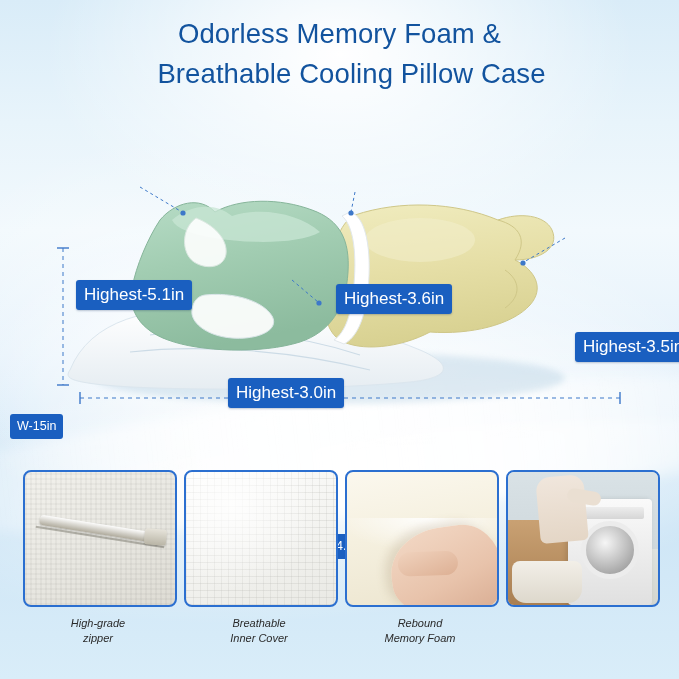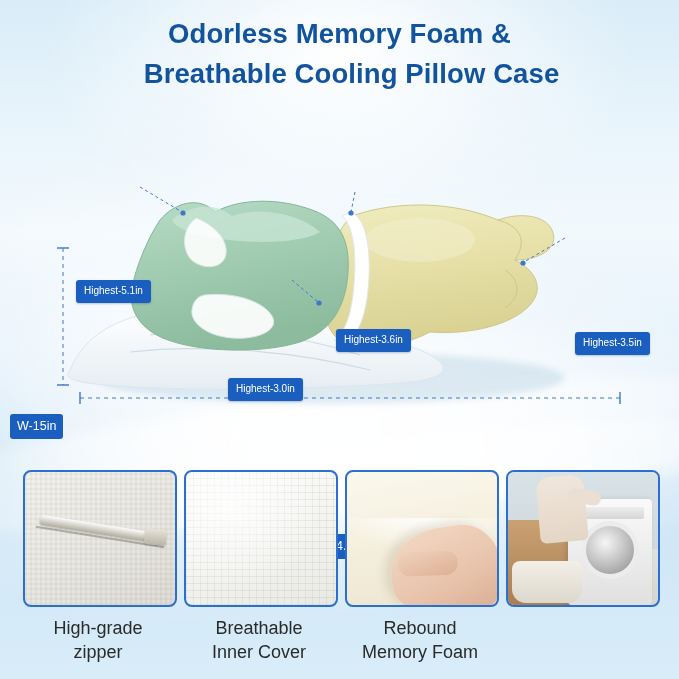--- a/index.html
+++ b/index.html
@@ -59,41 +59,41 @@
 
   
   .headline {
     position: absolute;
     left: 0; top: 14px;
     width: 679px;
     text-align: center;
     color: #12539e;
     font-size: 27.5px;
     line-height: 1.45;
-    font-weight: 700;
+    font-weight: 400;
     letter-spacing: 0.1px;
   }
   .headline .l2 { display: block; padding-left: 24px; }
 
   
   .product {
     position: absolute;
     left: 0; top: 120px;
     width: 679px; height: 330px;
   }
 
   
   svg.pillow { position: absolute; left: 0; top: 0; }
 
   
   .label {
     position: absolute;
     background: #1a5fc0;
     color: #ffffff;
-    font-size: 10px;
+    font-size: 17px;
     line-height: 1;
     padding: 6px 8px 7px;
     border-radius: 3px;
     white-space: nowrap;
     box-shadow: 0 1px 2px rgba(10,40,90,0.25);
   }
   .dim-label {
     position: absolute;
     background: #1a5fc0;
     color: #fff;
@@ -121,22 +121,23 @@
     border: 2px solid #2b6fd0;
     border-radius: 8px;
     overflow: hidden;
     position: relative;
     background: #f2f2ee;
   }
   .caption {
     margin-top: 9px;
     text-align: center;
     color: #2a2a2a;
-    font-size: 18px;
+    font-size: 11px;
     line-height: 1.35;
+    font-style: italic;
   }
 
   
   .t1 {
     background:
       repeating-linear-gradient(90deg, rgba(0,0,0,0.035) 0 2px, rgba(255,255,255,0) 2px 5px),
       repeating-linear-gradient(0deg, rgba(0,0,0,0.03) 0 2px, rgba(255,255,255,0) 2px 5px),
       linear-gradient(150deg, #f2f1ec 0%, #e8e7e1 55%, #dedcd4 100%);
   }
   .zip {
@@ -344,21 +345,21 @@
       </g>
       <g fill="#3d78c9">
         <circle cx="183" cy="93" r="2.6"></circle>
         <circle cx="351" cy="93" r="2.6"></circle>
         <circle cx="523" cy="143" r="2.6"></circle>
         <circle cx="319" cy="183" r="2.6"></circle>
       </g>
     </svg>
 
     <div class="label" style="left:76px; top:160px;">Highest-5.1in</div>
-    <div class="label" style="left:336px; top:164px;margin-top:45px;">Highest-3.6in</div>
+    <div class="label" style="left:336px; top:164px;">Highest-3.6in</div>
     <div class="label" style="left:575px; top:212px;">Highest-3.5in</div>
     <div class="label" style="left:228px; top:258px;">Highest-3.0in</div>
 
     <div class="dim-label" style="left:10px; top:294px;">W-15in</div>
     <div class="dim-label" style="left:311px; top:414px;">L-24.8in</div>
   </div>
 
   <div class="features">
 
     <div class="feature">

